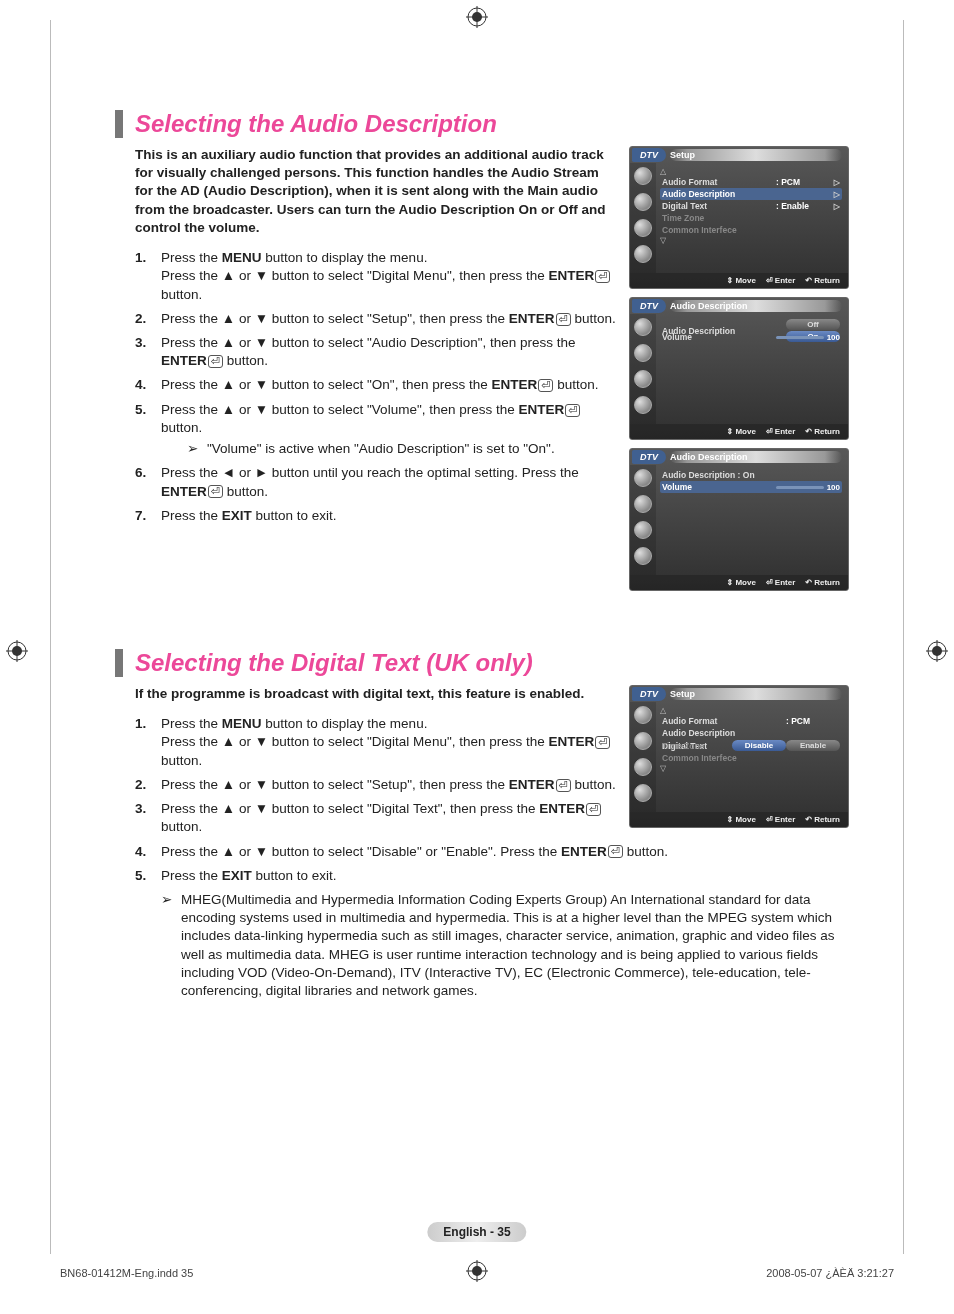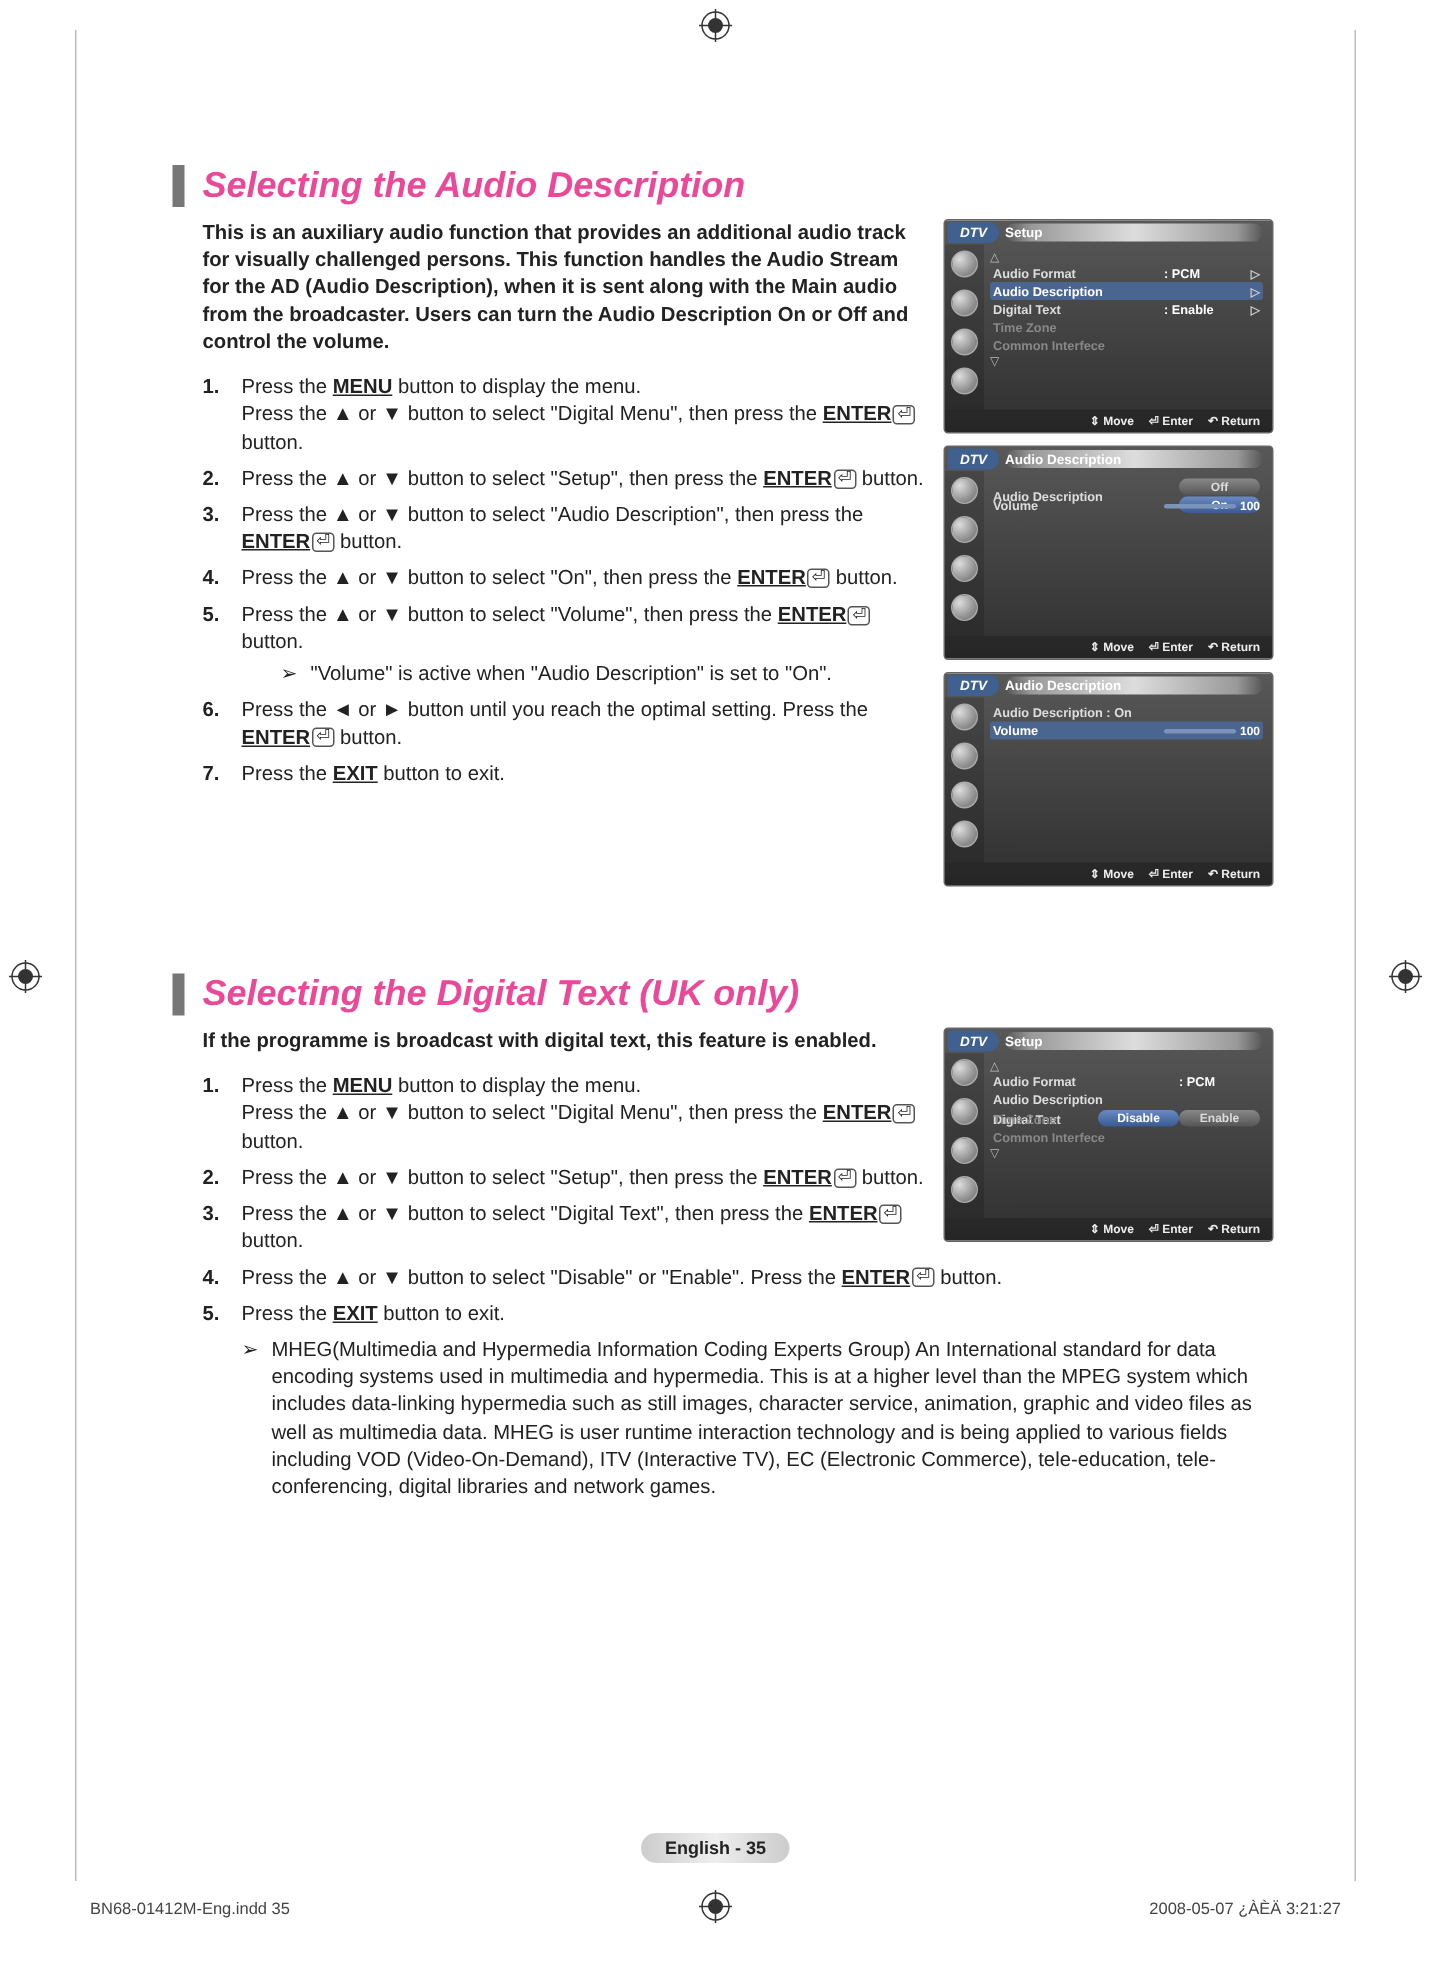--- a/index.html
+++ b/index.html
@@ -51,21 +51,21 @@
     margin-left: 20px;
   }
   .cols { display: flex; gap: 10px; }
   .left-col { flex: 1 1 auto; }
   .right-col { width: 210px; flex: 0 0 210px; }
 
   ol.steps { list-style: none; margin-left: 20px; }
   ol.steps > li { display: flex; margin-bottom: 6px; font-size: 13.5px; line-height: 1.35; }
   .step-num { font-weight: bold; width: 26px; flex: 0 0 26px; }
   .step-body { flex: 1; }
-  .step-body b { font-weight: bold; text-decoration: underline; }
+  .step-body b { font-weight: bold; }
   .enter-icon {
     display: inline-block;
     font-size: 11px;
     vertical-align: middle;
     border: 1px solid #555;
     border-radius: 3px;
     padding: 0 2px;
     line-height: 1;
     margin-left: 1px;
   }

